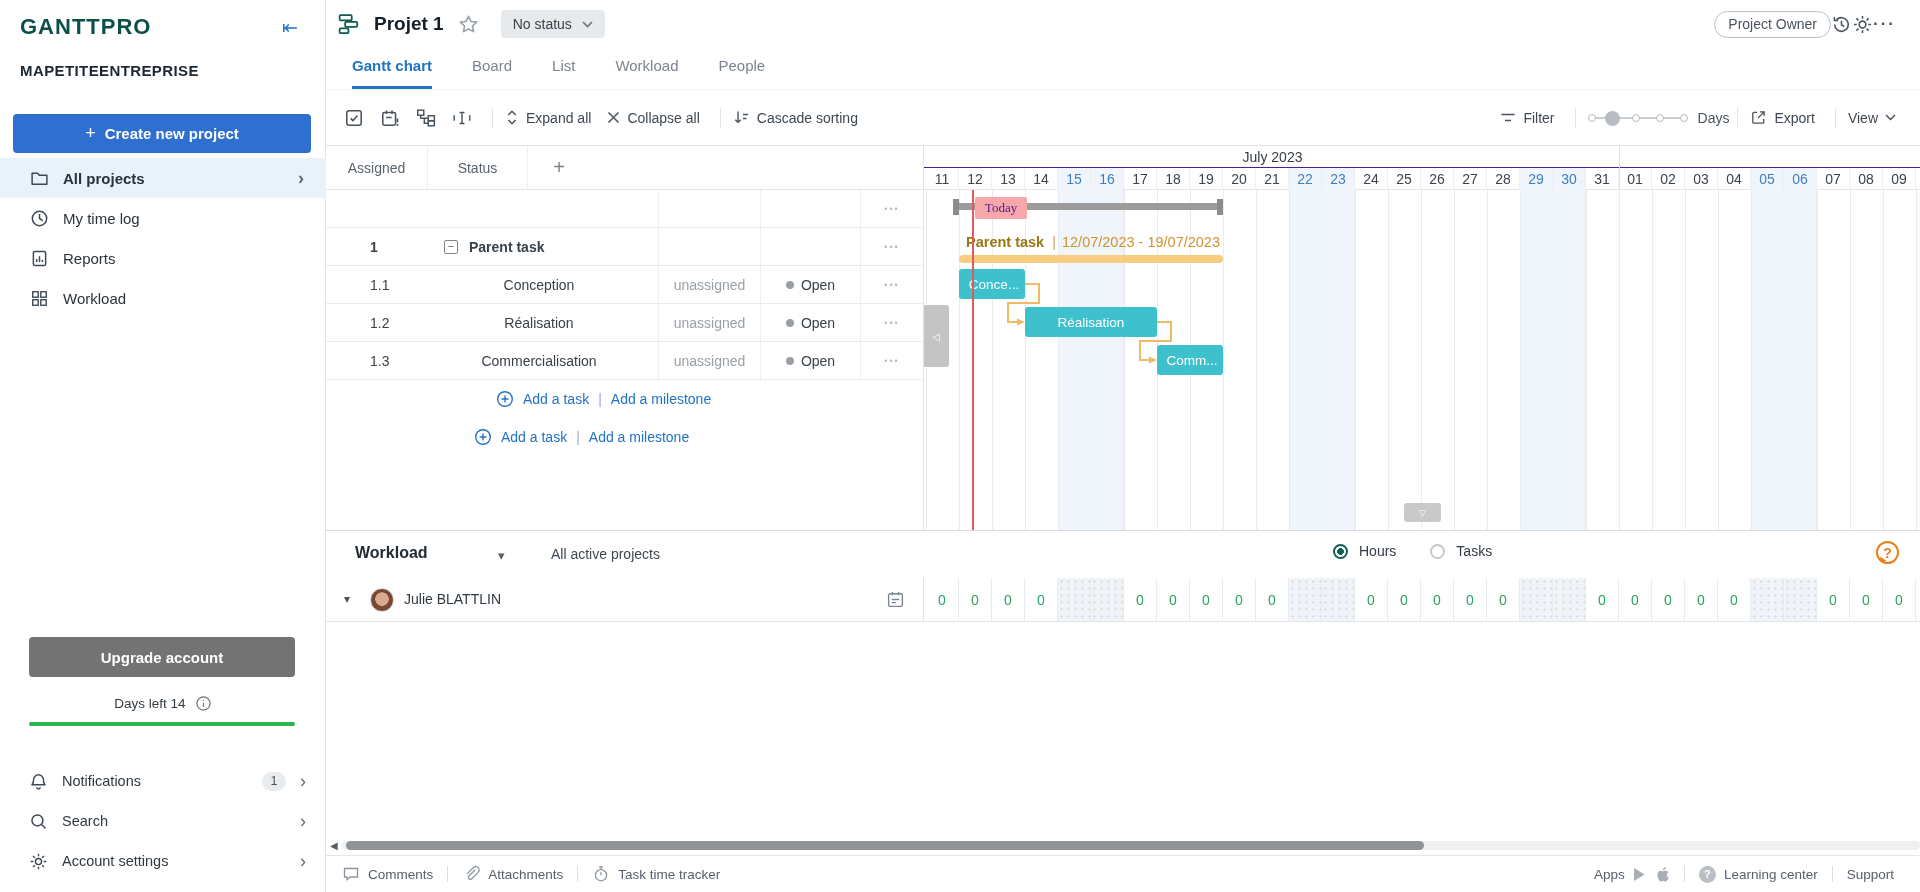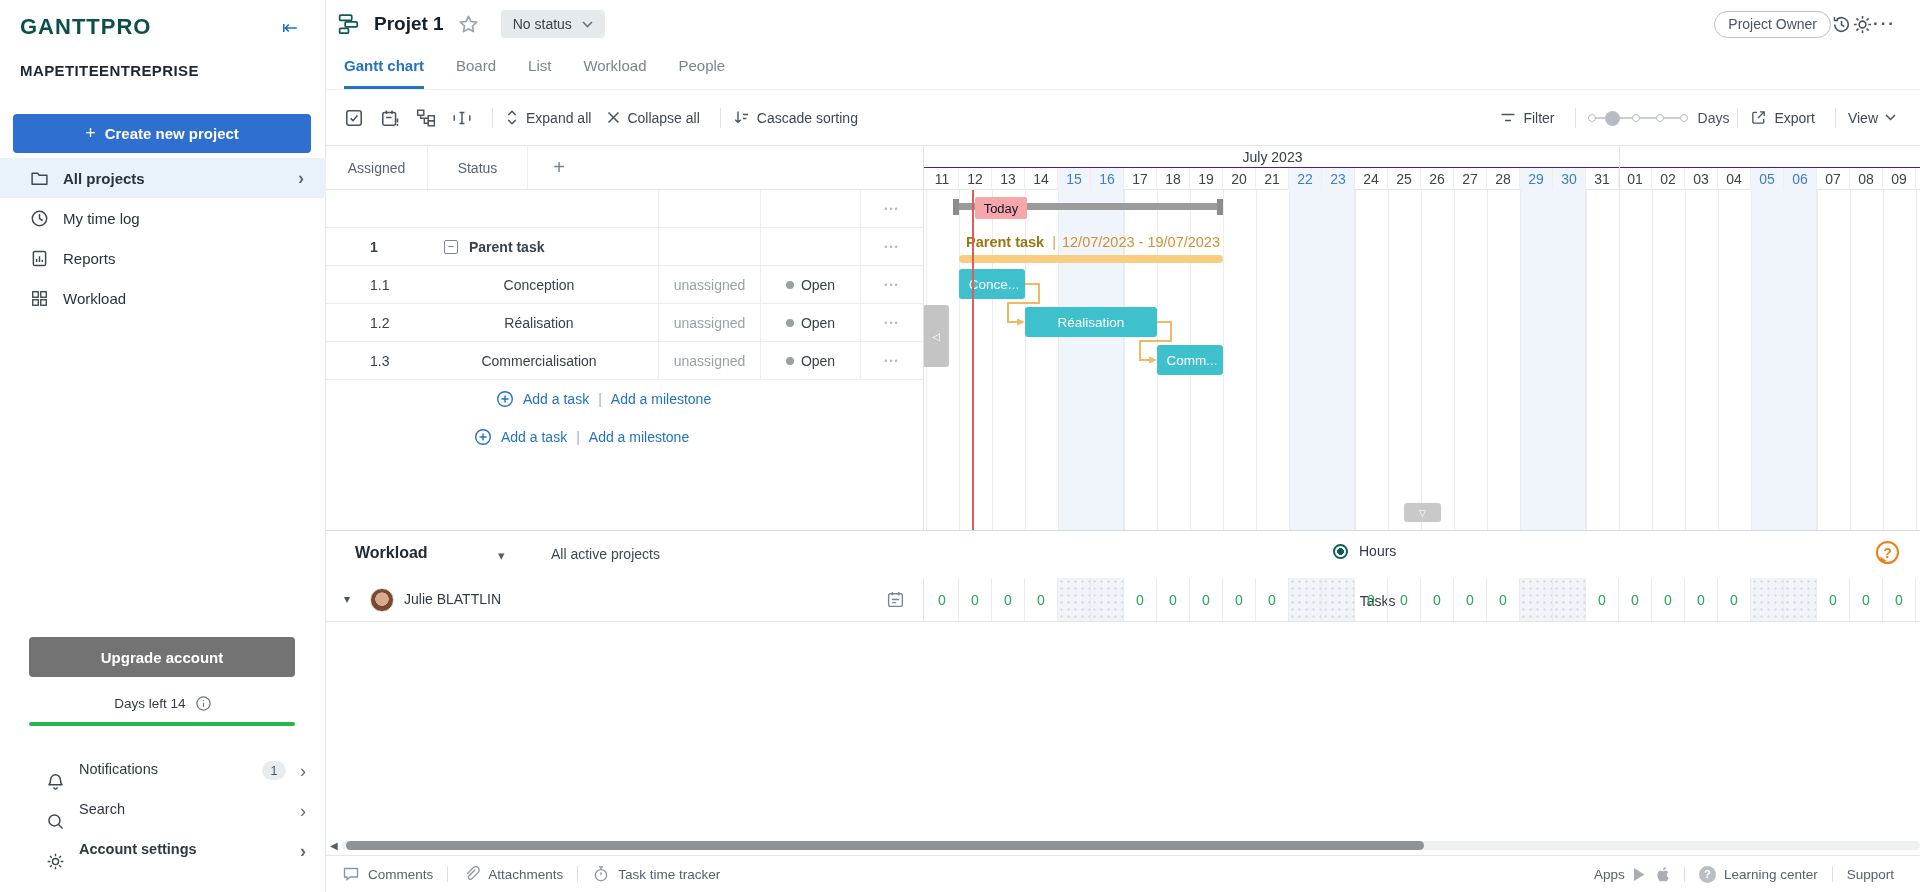--- a/index.html
+++ b/index.html
@@ -20,38 +20,38 @@
     font-size:15px; font-weight:bold; display:flex; align-items:center; justify-content:center; gap:9px; cursor:pointer; font-family:inherit; }
   .create-btn .plus { font-size:18px; font-weight:normal; }
   .nav { position:absolute; left:0; top:158px; width:326px; }
   .nav-item { height:40px; display:flex; align-items:center; padding:0 22px 0 30px; gap:14px; font-size:15px; color:#2a333c; cursor:pointer; }
   .nav-item.active { background:#e9f2fb; font-weight:bold; }
   .nav-chev { margin-left:auto; color:#5f6b76; font-size:18px; }
   .upgrade-btn { position:absolute; left:29px; top:637px; width:266px; height:40px; background:#737373; border:none; border-radius:4px;
     color:#fff; font-size:15px; font-weight:bold; cursor:pointer; font-family:inherit; }
   .days-left { position:absolute; left:0; top:690px; width:326px; height:26px; display:flex; align-items:center; justify-content:center; gap:9px; font-size:13.5px; color:#333b44; }
   .progress { position:absolute; left:29px; top:722px; width:266px; height:4px; border-radius:2px; background:#2ab34f; }
-  .sfoot { position:absolute; left:0; width:326px; height:40px; display:flex; gap:14px; padding:0 20px 0 46px; font-size:14.5px; color:#2f3942; cursor:pointer; }
+  .sfoot { position:absolute; left:0; width:326px; height:40px; display:flex; align-items:center; gap:14px; padding:0 20px 0 29px; font-size:14.5px; color:#2f3942; cursor:pointer; }
   .sfoot .badge { margin-left:auto; min-width:24px; height:19px; background:#e9ecef; border-radius:10px; font-size:12.5px; color:#4b555e; display:flex; align-items:center; justify-content:center; padding:0 7px; }
   .sfoot .chev { color:#5f6b76; font-size:18px; }
   .sfoot .chev.pushed { margin-left:auto; }
 
   
   #main { position:absolute; left:326px; top:0; width:1594px; height:892px; }
 
   .main-header { position:absolute; left:0; top:0; width:100%; height:48px; display:flex; align-items:center; padding-left:12px; }
   .proj-title { font-size:19px; font-weight:bold; color:#16202b; margin-left:14px; }
   .star { margin-left:14px; cursor:pointer; }
   .status-pill { margin-left:22px; height:28px; background:#e7eaed; border-radius:4px; display:flex; align-items:center; gap:10px; padding:0 12px; font-size:14px; color:#39424b; cursor:pointer; }
   .hdr-right { margin-left:auto; display:flex; align-items:center; padding-right:24px; }
   .role-badge { border:1px solid #b9c0c7; border-radius:14px; height:27px; display:flex; align-items:center; padding:0 13px; font-size:14px; color:#4a545e; }
   .dots { color:#4a545e; font-size:17px; font-weight:bold; letter-spacing:2px; cursor:pointer; }
 
   .tab-bar { position:absolute; left:0; top:48px; width:100%; height:42px; display:flex; align-items:flex-end; gap:32px; padding-left:18px; border-bottom:1px solid #f0f2f4; }
-  .tab { font-size:15px; color:#7b858f; padding-bottom:12px; border-bottom:3px solid transparent; cursor:pointer; }
+  .tab { font-size:15px; color:#7b858f; padding-bottom:12px; border-bottom:3px solid transparent; cursor:pointer;margin-left:8px; }
   .tab.active { color:#2273c4; font-weight:bold; border-bottom-color:#2273c4; }
 
   .toolbar { position:absolute; left:0; top:90px; width:100%; height:55px; display:flex; align-items:center; padding:0 24px 0 18px; }
   .tbtn { display:flex; align-items:center; gap:7px; color:#3e4852; font-size:14px; cursor:pointer; margin-right:16px; white-space:nowrap; }
   .tdiv { width:1px; height:20px; background:#dfe3e6; margin:0 12px 0 4px; }
   .tb-right { margin-left:auto; display:flex; align-items:center; }
   .slider { position:relative; width:100px; height:14px; margin-right:10px; cursor:pointer; }
   .slider .line { position:absolute; left:2px; right:2px; top:6px; height:2px; background:#c9ced3; }
   .sdot { position:absolute; top:3px; width:8px; height:8px; border:1.5px solid #b6bcc2; background:#fff; border-radius:50%; }
   .sdot.big { width:15px; height:15px; top:0; background:#b6bcc2; border:none; }
@@ -87,42 +87,42 @@
   .month-label { position:absolute; left:0; width:697px; text-align:center; top:3px; font-size:14px; color:#333b44; }
   .month-sep { position:absolute; left:695px; top:0; height:45px; border-left:1px solid #dfe3e6; }
   .day-row { position:absolute; left:2px; top:22px; display:flex; height:22px; }
   .day { width:33px; height:22px; display:flex; align-items:center; justify-content:center; font-size:14px; color:#3c434a; border-right:1px solid #eceef0; }
   .day.we { background:#eff5fb; color:#3e7ec2; }
   .chart-body { position:relative; height:340px;
     background-image:repeating-linear-gradient(to right,#ececec 0 1px,transparent 1px 33px);
     background-position:2px 0; }
   .wk-col { position:absolute; top:0; bottom:0; width:66px; background:#eff5fb; border-left:1px solid #e6ecf2; border-right:1px solid #e6ecf2; }
   .today-line { position:absolute; left:48px; top:0; height:340px; width:1.6px; background:#e05c5c; z-index:5; }
-  .today-label { position:absolute; left:51px; top:7px; width:52px; height:22px; background:#f7a6aa; border-radius:2px; color:#0f172a; font-size:13px; display:flex; align-items:center; justify-content:center; z-index:6; }
+  .today-label { position:absolute; left:51px; top:7px; width:52px; height:22px; background:#f7a6aa; border-radius:2px; color:#4c1d95; font-size:13px; display:flex; align-items:center; justify-content:center; z-index:6;font-family:Liberation Serif, serif; }
   .sum-bar { position:absolute; left:35px; top:13px; width:264px; height:7px; background:#9b9b9b; z-index:3; }
   .sum-cap { position:absolute; top:9px; width:6px; height:16px; background:#8c8c8c; z-index:3; }
   .parent-label { position:absolute; left:42px; top:44px; white-space:nowrap; z-index:4; font-size:14.5px; }
   .parent-label b { color:#9a7714; }
   .parent-label .psep { color:#c9a35f; margin:0 6px 0 8px; }
   .parent-label .pdates { color:#cf9232; }
   .pbar { position:absolute; left:35px; top:65px; width:264px; height:8px; background:#f8cd82; border-radius:4px; z-index:3; }
   .bar { position:absolute; height:30px; background:#3fc0cd; border-radius:3px; color:#fff; font-size:13.5px; display:flex; align-items:center; z-index:3; cursor:pointer; white-space:nowrap; overflow:hidden; }
   .bar.left { justify-content:center; padding-left:4px; }
   .bar.center { justify-content:center; }
   .conn { position:absolute; left:0; top:0; z-index:4; pointer-events:none; }
   .handle-left { position:absolute; left:-1px; top:115px; width:26px; height:62px; background:#c4c4c4; border-radius:3px; color:#fff; font-size:10px; display:flex; align-items:center; justify-content:center; z-index:9; cursor:pointer; }
   .handle-bottom { position:absolute; left:480px; top:313px; width:37px; height:19px; background:#c9c9c9; border-radius:3px; color:#fff; font-size:9px; display:flex; align-items:center; justify-content:center; z-index:9; cursor:pointer; }
 
   
   .wl-divider { position:absolute; left:0; top:530px; width:100%; height:1px; background:#d6d9dc; }
   .wl-head { position:absolute; left:0; top:531px; width:100%; height:47px; }
   .wl-title { position:absolute; left:29px; top:13px; font-size:16px; font-weight:bold; color:#222b33; }
   .wl-caret { position:absolute; left:172px; top:17px; color:#555e66; font-size:13px; cursor:pointer; }
   .wl-scope { position:absolute; left:204px; top:15px; font-size:14px; color:#3e4852;margin-left:21px; }
-  .radio-grp { position:absolute; left:1007px; top:12px; display:flex; align-items:center; gap:34px;flex-direction:column; }
+  .radio-grp { position:absolute; left:1007px; top:12px; display:flex; align-items:center; gap:34px; }
   .radio { display:flex; align-items:center; gap:11px; font-size:14px; color:#333b44; cursor:pointer; }
   .rdot { width:15px; height:15px; border-radius:50%; }
   .rdot.on { border:2px solid #0d5f55; background:radial-gradient(circle,#0d5f55 0 3.2px,#fff 3.6px); }
   .rdot.off { border:2px solid #c3c9cf; background:#fff; }
   .wl-help { position:absolute; right:21px; top:10px; width:23px; height:23px; border:2px solid #ee7d17; border-radius:50%; color:#ee7d17; font-weight:bold; font-size:14px; display:flex; align-items:center; justify-content:center; cursor:pointer; }
   .wl-help:after { content:""; position:absolute; left:-1px; bottom:-4px; border:4px solid transparent; border-top-color:#ee7d17; transform:rotate(35deg); }
   .wl-row { position:absolute; left:0; top:578px; width:100%; height:44px; border-bottom:1px solid #e3e6e8; }
   .wl-caret2 { position:absolute; left:18px; top:14px; color:#4a545e; font-size:12px; cursor:pointer; }
   .avatar { position:absolute; left:44px; top:10px; width:24px; height:24px; border-radius:50%; background:radial-gradient(circle at 50% 46%,#d8ab90 0 6.5px,#7a4a30 7px); border:1px solid #d8dbde; }
   .wl-user { position:absolute; left:78px; top:13px; font-size:14px; color:#2f3942; }
@@ -223,21 +223,21 @@
         <div class="sfoot" style="top: 801px;">
           <span class="ico">
             <svg width="19" height="19" viewBox="0 0 18 18" fill="none" stroke="#3e4852" stroke-width="1.4">
               <circle cx="8" cy="8" r="5.2"></circle>
               <path d="M11.9 11.9l3.8 3.8"></path>
             </svg>
           </span>
           <span>Search</span>
           <span class="chev pushed">›</span>
         </div>
-        <div class="sfoot" style="top: 841px; font-weight: bold;">
+        <div class="sfoot" style="top: 841px;">
           <span class="ico">
             <svg width="19" height="19" viewBox="0 0 18 18" fill="none" stroke="#3e4852" stroke-width="1.3">
               <circle cx="9" cy="9" r="2.9"></circle>
               <path d="M9 1.6v2.5M9 13.9v2.5M1.6 9h2.5M13.9 9h2.5M3.8 3.8l1.7 1.7M12.5 12.5l1.7 1.7M14.2 3.8l-1.7 1.7M5.5 12.5l-1.7 1.7"></path>
             </svg>
           </span>
           <span>Account settings</span>
           <span class="chev pushed">›</span>
         </div>
       </div>

